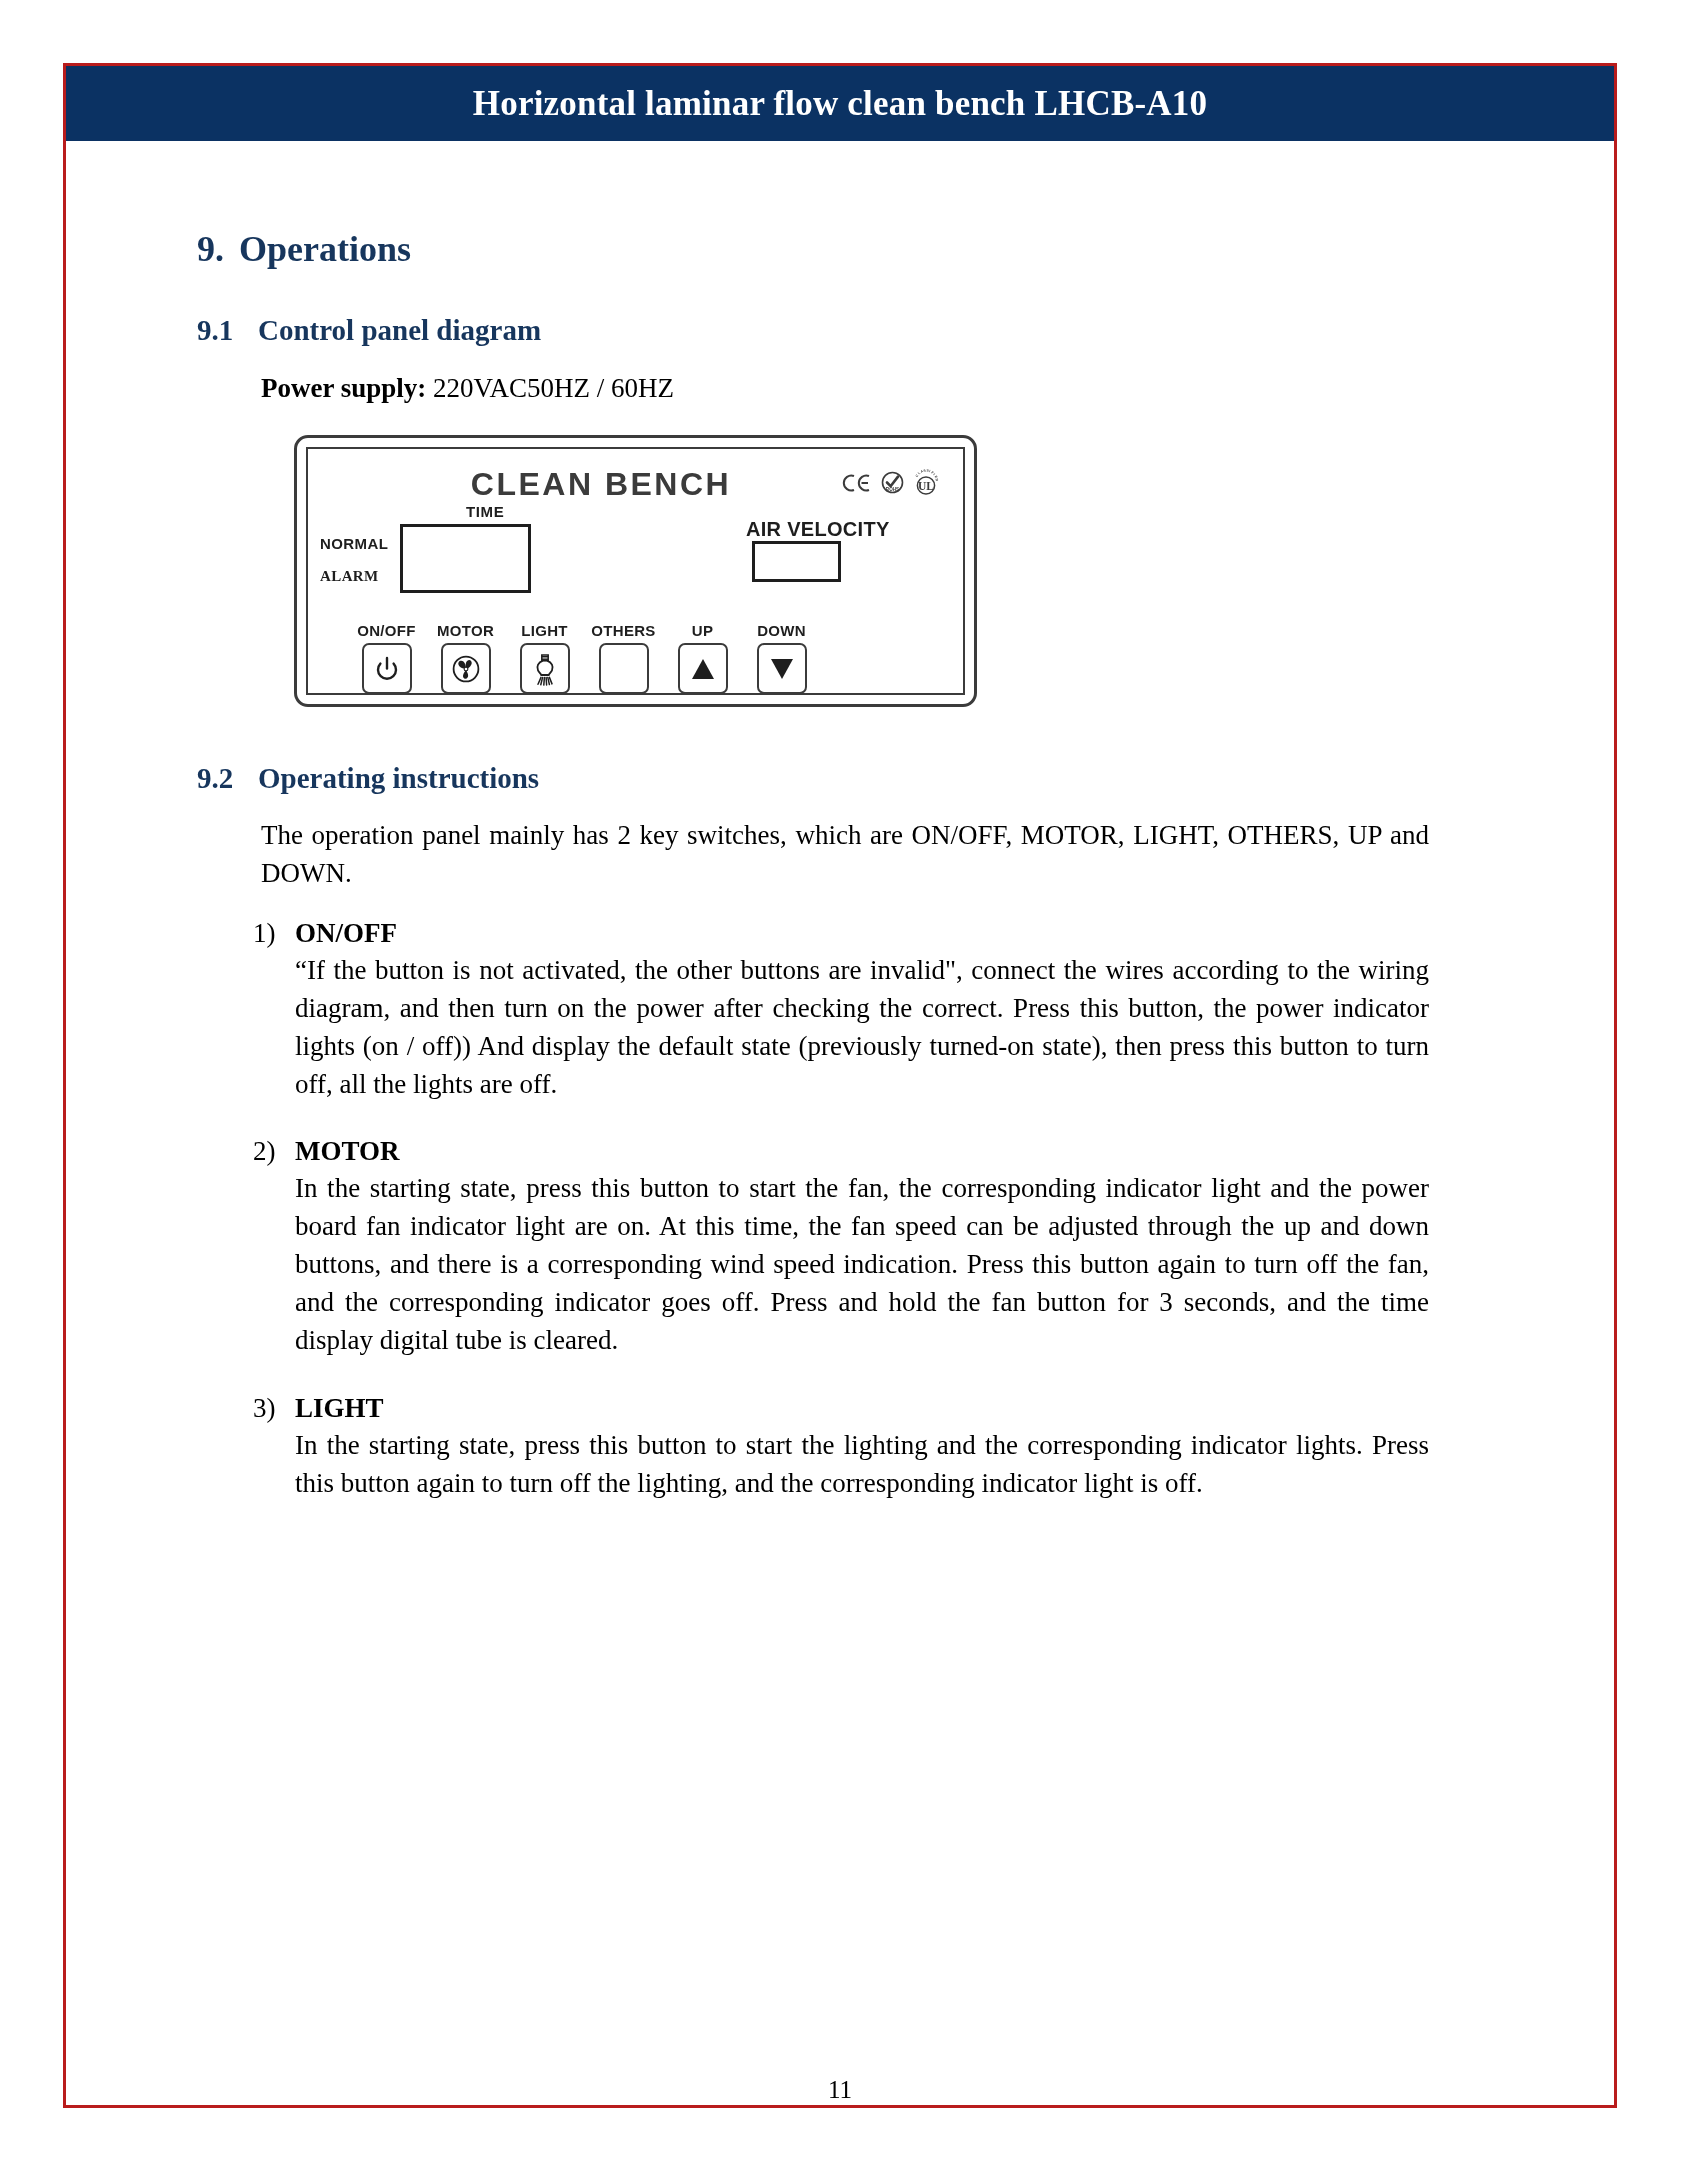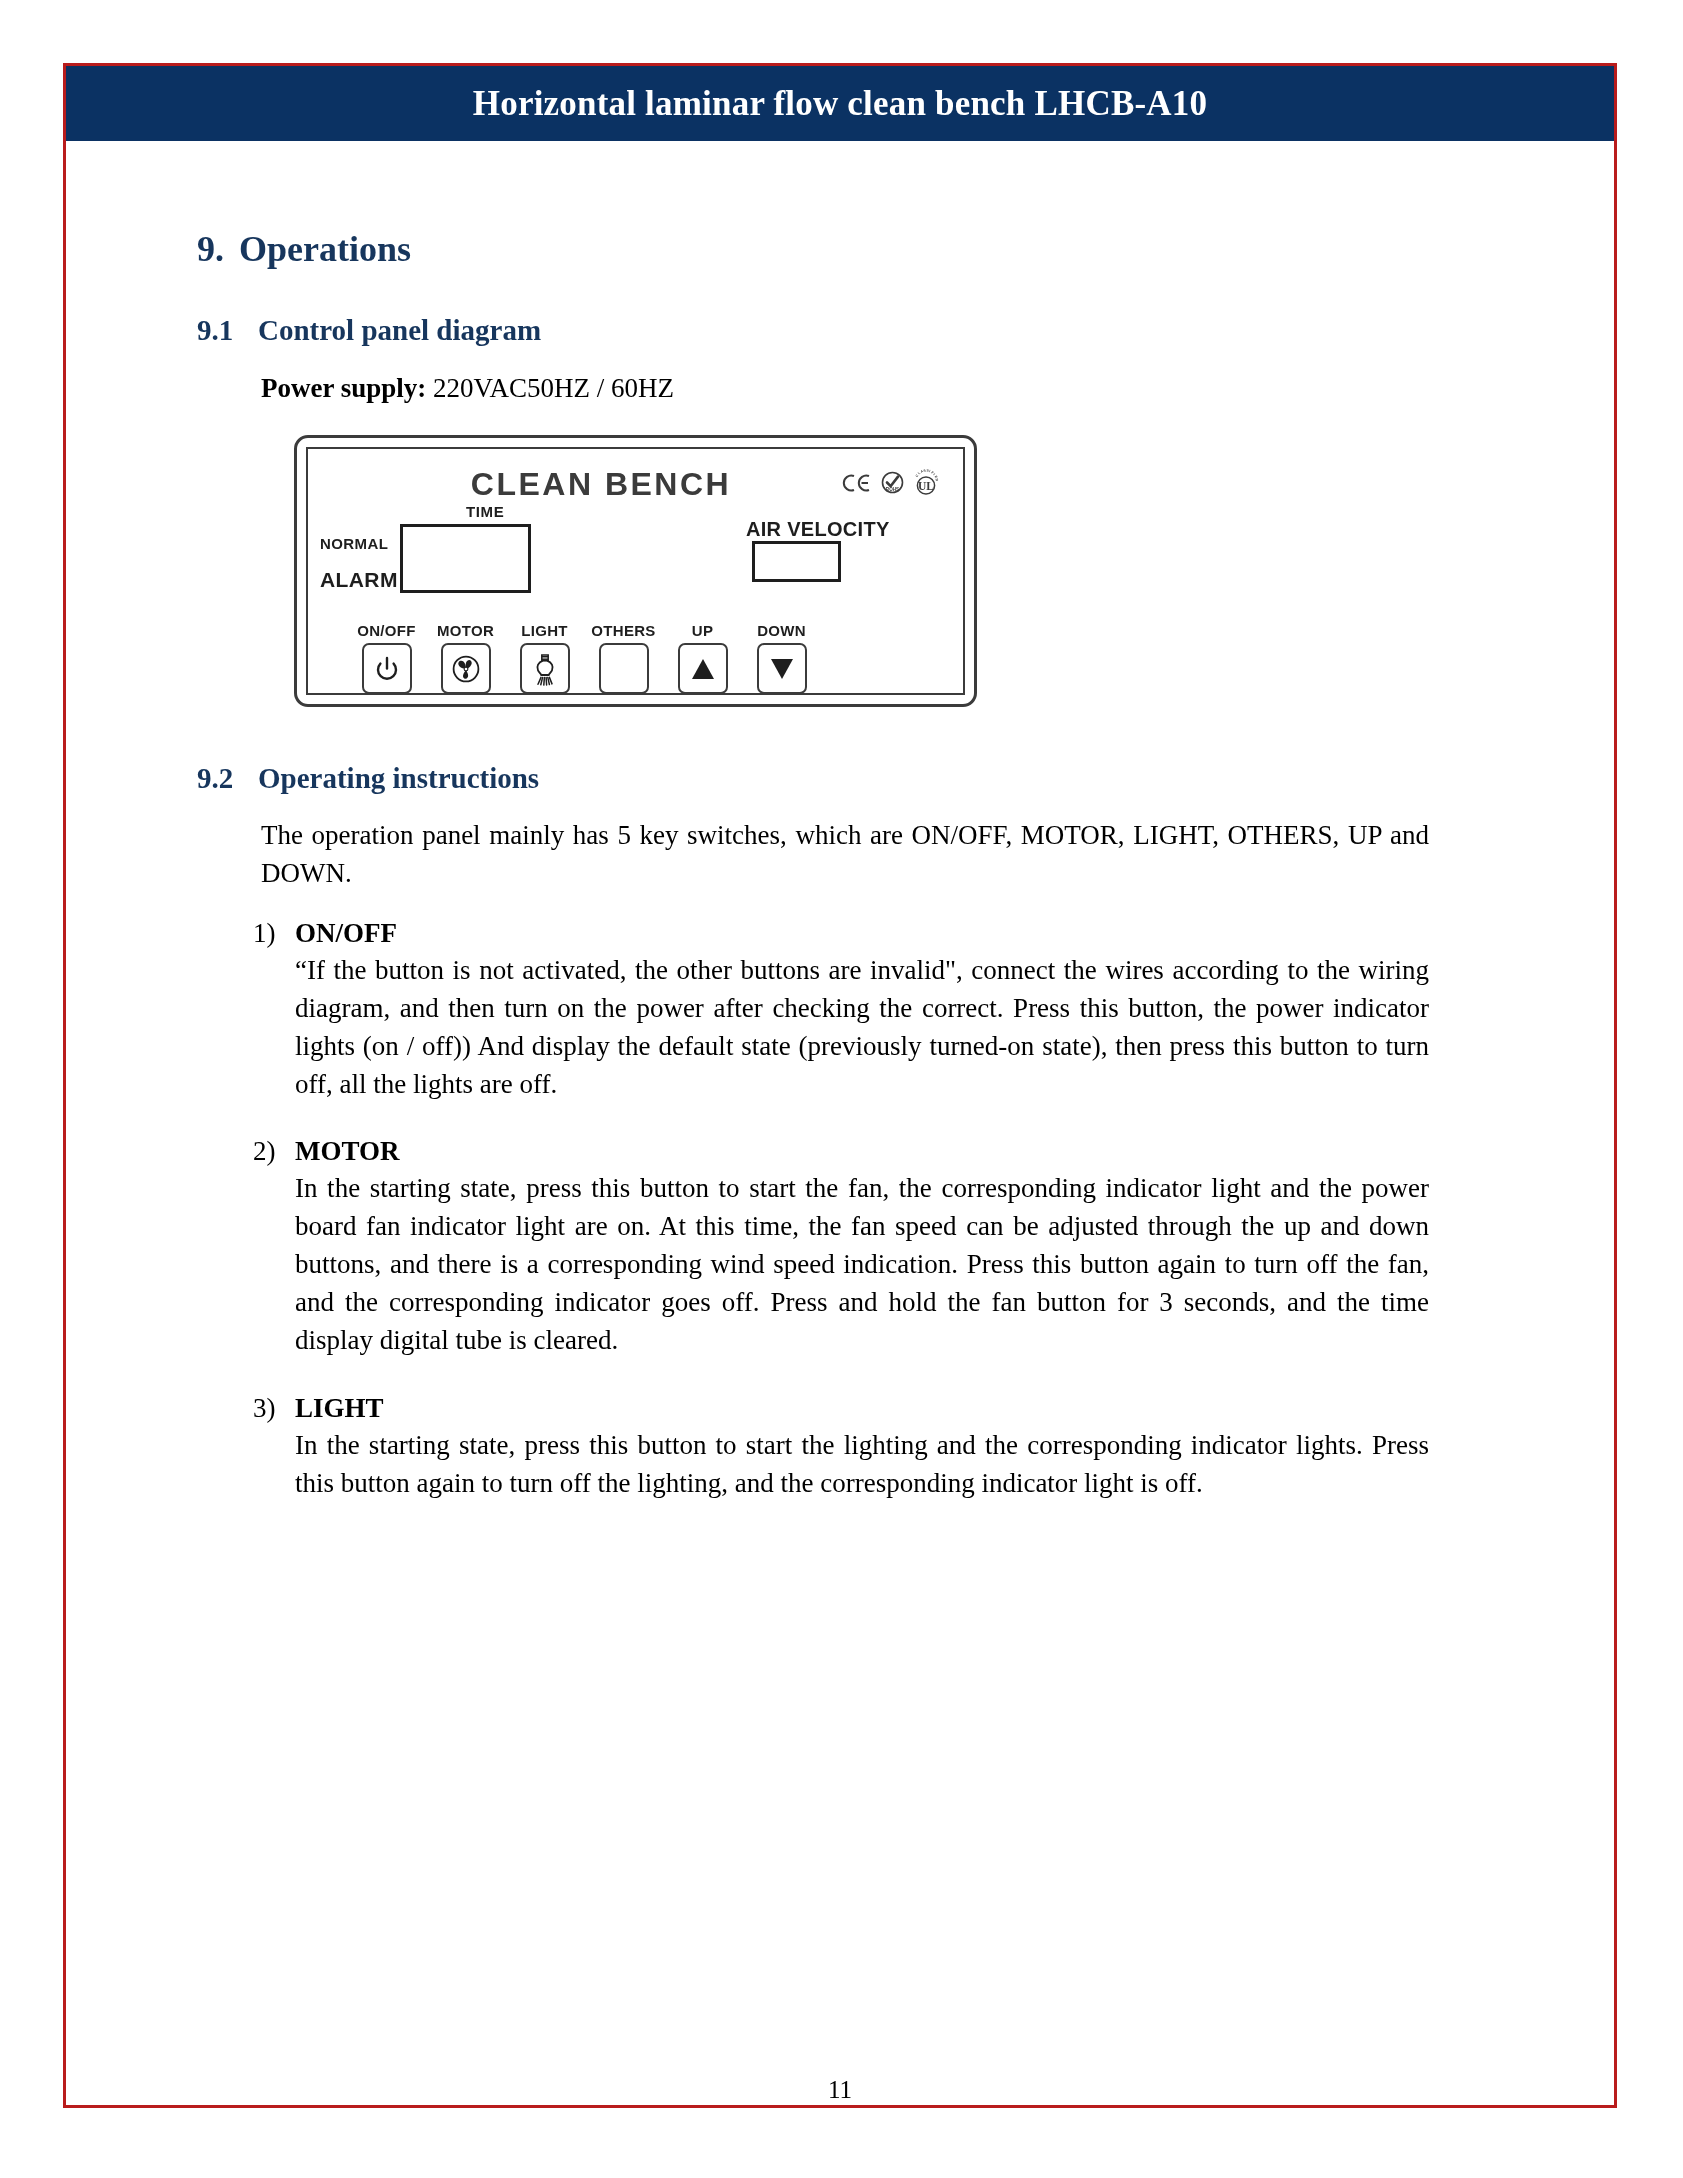--- a/index.html
+++ b/index.html
@@ -170,22 +170,22 @@
     font-family: "Liberation Sans", "DejaVu Sans", sans-serif;
     font-size: 15px;
     font-weight: bold;
     letter-spacing: 0.4px;
     color: #1e1e1e;
   }
   #alarm-label {
     position: absolute;
     left: 12px;
     top: 119px;
-    font-family: Liberation Sans, sans-serif;
-    font-size: 21px;
+    font-family: Liberation Serif, serif;
+    font-size: 15px;
     font-weight: bold;
     letter-spacing: 0.4px;
     color: #1e1e1e;
   }
 
   
   #air-velocity-label {
     position: absolute;
     left: 438px;
     top: 69px;
@@ -441,21 +441,21 @@
 
         </div>
       </div>
     </div>
 
     <div class="h2-row" id="heading-9-2">
       <span class="h2-num">9.2</span>
       <span>Operating instructions</span>
     </div>
 
-    <p id="intro-para">The operation panel mainly has 5 key switches, which are ON/OFF, MOTOR, LIGHT, OTHERS, UP and DOWN.</p>
+    <p id="intro-para">The operation panel mainly has 2 key switches, which are ON/OFF, MOTOR, LIGHT, OTHERS, UP and DOWN.</p>
 
     <div class="numbered-item" id="item-1">
       <div class="ni-head">
         <span class="ni-num">1)</span>
         <span>ON/OFF</span>
       </div>
       <div class="ni-body">“If the button is not activated, the other buttons are invalid", connect the wires according to the wiring diagram, and then turn on the power after checking the correct. Press this button, the power indicator lights (on / off)) And display the default state (previously turned-on state), then press this button to turn off, all the lights are off.</div>
     </div>
 
     <div class="numbered-item" id="item-2">

